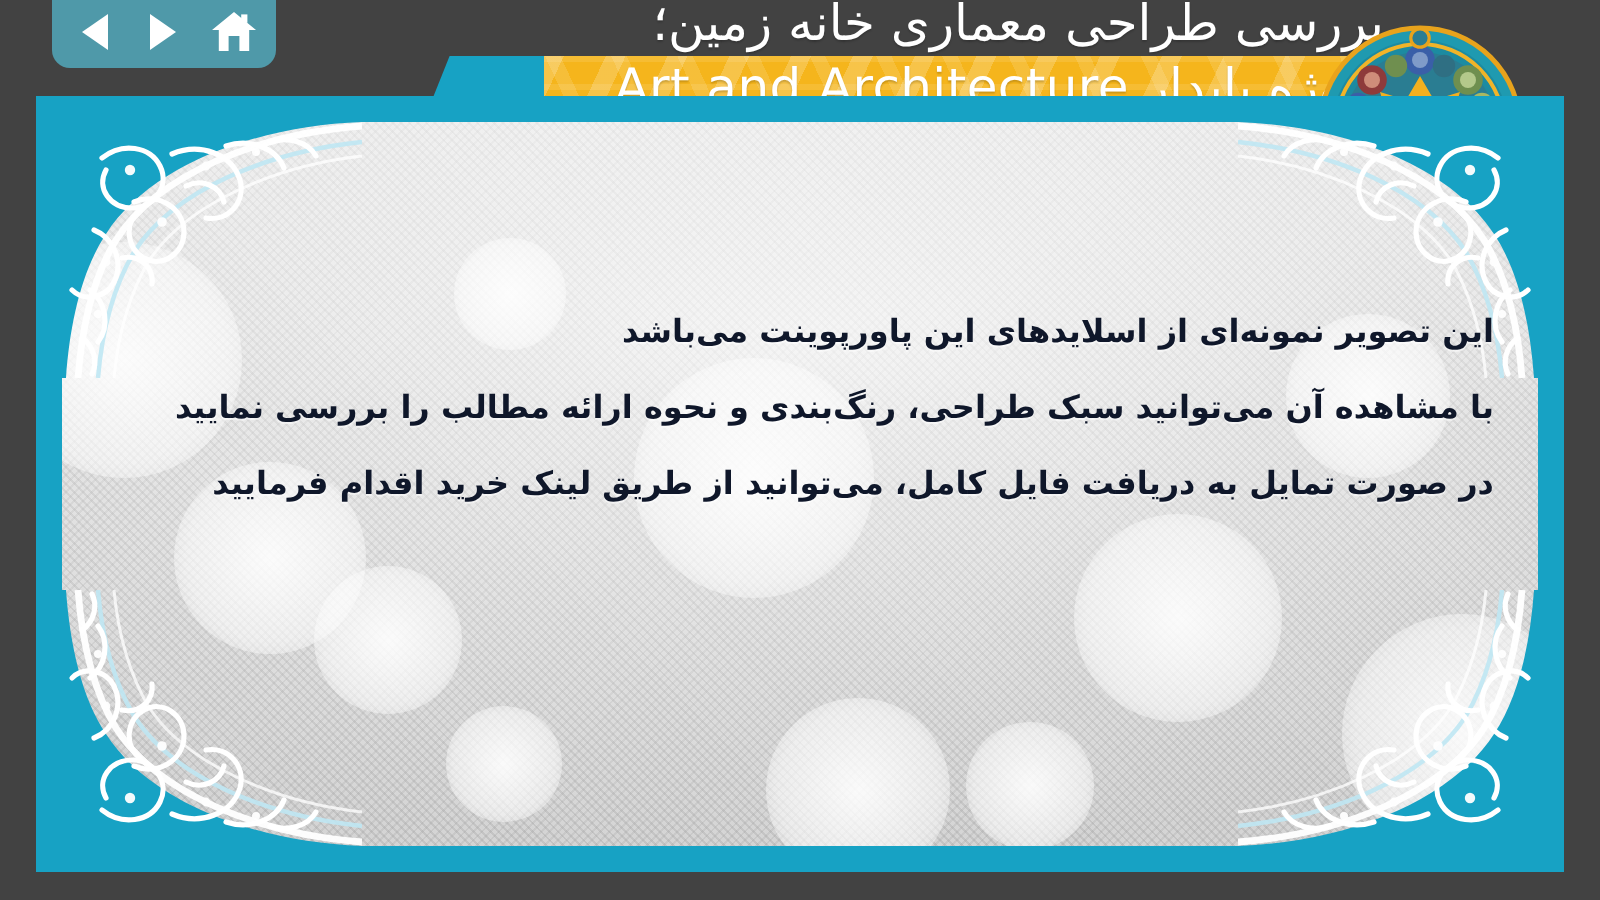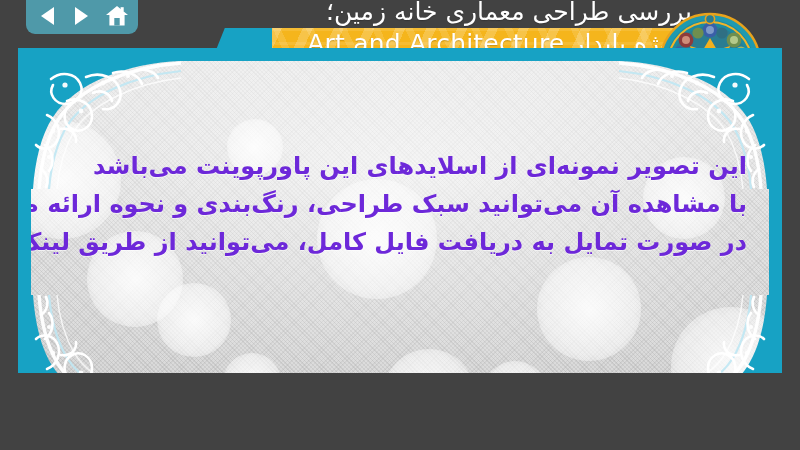--- a/index.html
+++ b/index.html
@@ -3,21 +3,21 @@
 <meta charset="utf-8">
 <title>Slide Preview</title>
 <style>
   html,body{margin:0;padding:0;}
   body{
     width:800px;height:450px;overflow:hidden;
     background:#424242;
     font-family:"DejaVu Sans","Liberation Sans",sans-serif;
     position:relative;
   }
-  #stage{position:absolute;inset:0;width:800px;height:373px;overflow:hidden;background:#424242;}
+  #stage{position:absolute;inset:0;width:800px;height:450px;overflow:hidden;background:#424242;}
 
   
   #navbar{
     position:absolute;left:26px;top:-10px;width:112px;height:44px;
     background:#4f99a9;border-radius:9px;
     display:flex;align-items:flex-end;justify-content:space-around;
     padding:0 4px 5px 4px;box-sizing:border-box;
     direction:ltr;
   }
   .navbtn{
@@ -119,22 +119,22 @@
   .corner{position:absolute;width:150px;height:128px;pointer-events:none;}
   #c-tl{left:0;top:0;}
   #c-tr{right:0;top:0;transform:scaleX(-1);}
   #c-bl{left:0;bottom:0;transform:scaleY(-1);}
   #c-br{right:0;bottom:0;transform:scale(-1,-1);}
 
   
   #body-copy{
     position:absolute;right:22px;top:86px;width:700px;
     direction:rtl;text-align:right;
-    color:#6d28d9;
-    font-size:24px;line-height:38px;
+    color:#0f172a;
+    font-size:16px;line-height:38px;
     font-weight:600;
     text-shadow:0 1px 0 rgba(255,255,255,.55);
     white-space:nowrap;
   }
   #body-copy .bline{display:block;}
 </style>
 </head>
 <body>
 
 <div id="stage">

